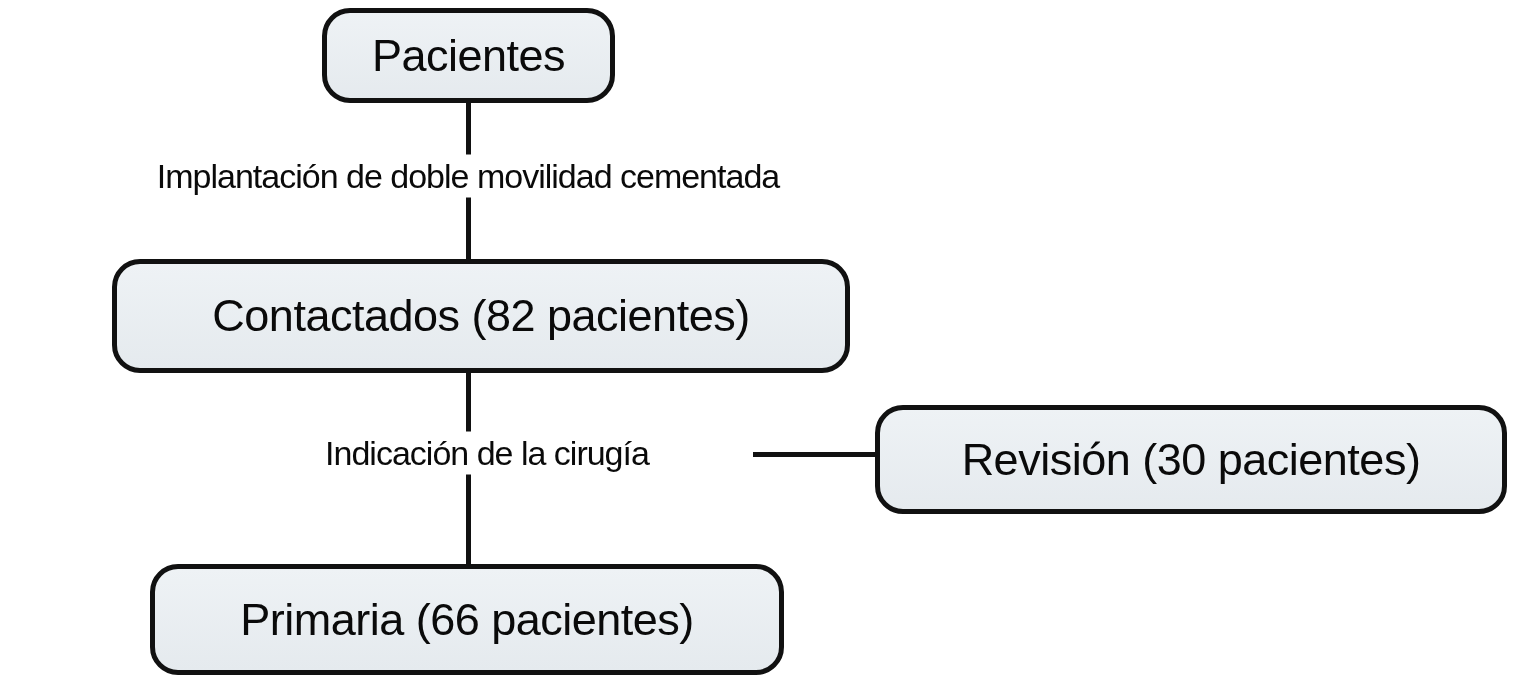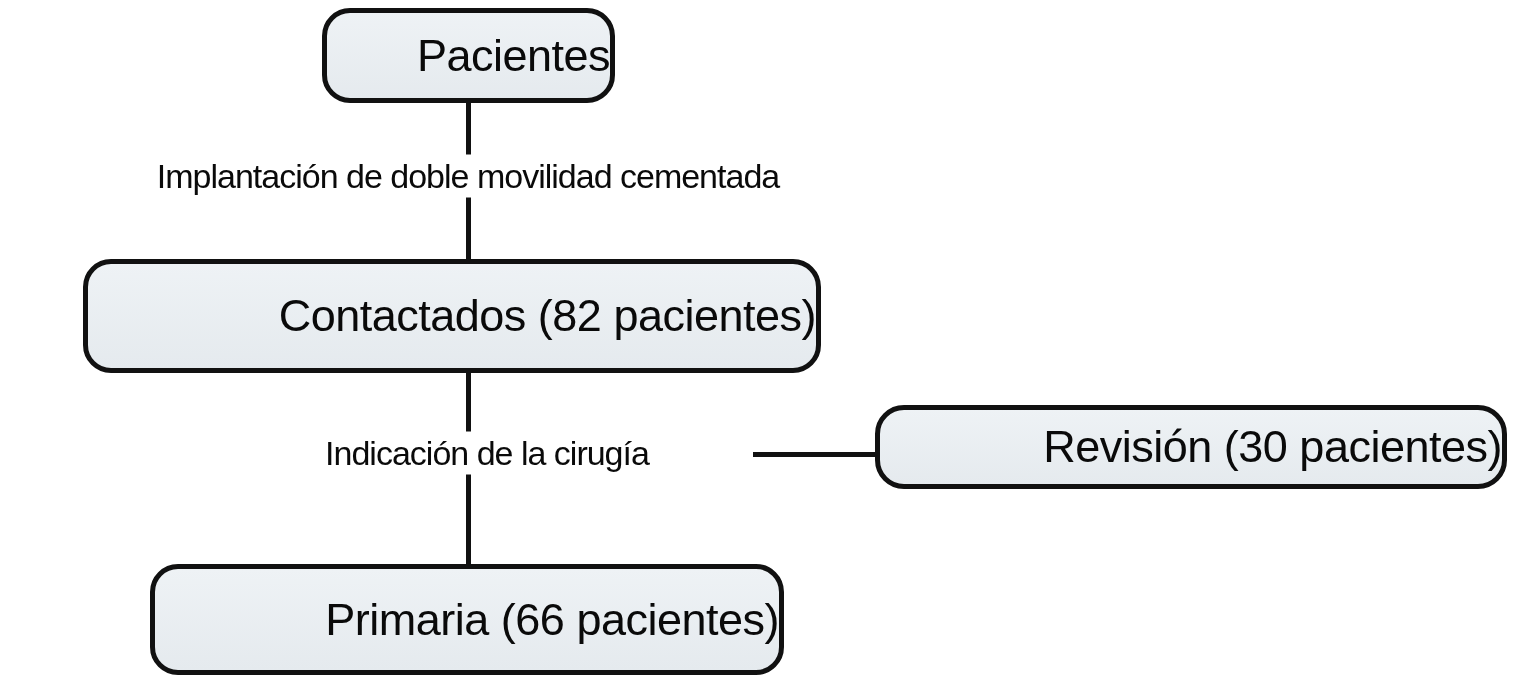--- a/index.html
+++ b/index.html
@@ -19,33 +19,33 @@
     position: relative;
     width: 1514px;
     height: 680px;
     background: var(--canvas-bg);
     overflow: hidden;
   }
   .node {
     position: absolute;
     display: flex;
     align-items: center;
-    justify-content: flex-end;
+    justify-content: center;
     background: linear-gradient(180deg, var(--node-fill-top), var(--node-fill-bottom));
     border: 5px solid var(--node-border);
     border-radius: 28px;
     color: var(--text-color);
     font-size: 45px;
     letter-spacing: -0.5px;
     white-space: nowrap;
     z-index: 3;
   }
   .node-pacientes   { left: 322px; top: 8px;   width: 293px; height: 95px;  }
-  .node-contactados { left: 83px; top: 259px; width: 738px; height: 114px; }
-  .node-revision    { left: 875px; top: 405px; width: 632px; height: 84px; border-radius: 29px; }
+  .node-contactados { left: 112px; top: 259px; width: 738px; height: 114px; }
+  .node-revision    { left: 875px; top: 405px; width: 632px; height: 109px; }
   .node-primaria    { left: 150px; top: 564px; width: 634px; height: 111px; }
 
   .connector {
     position: absolute;
     background: var(--line-color);
     z-index: 1;
   }
   .v-line { width: 5px; }
   .h-line { height: 5px; }
   .line-pacientes-contactados { left: 466px; top: 100px; height: 162px; }

